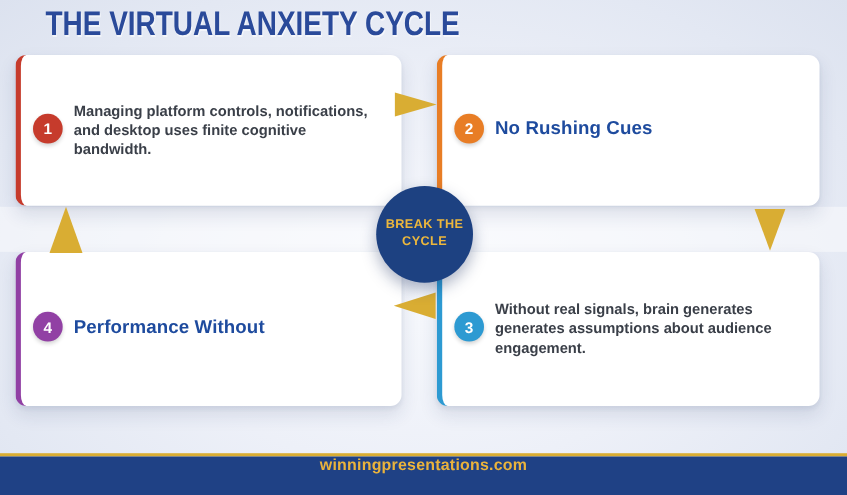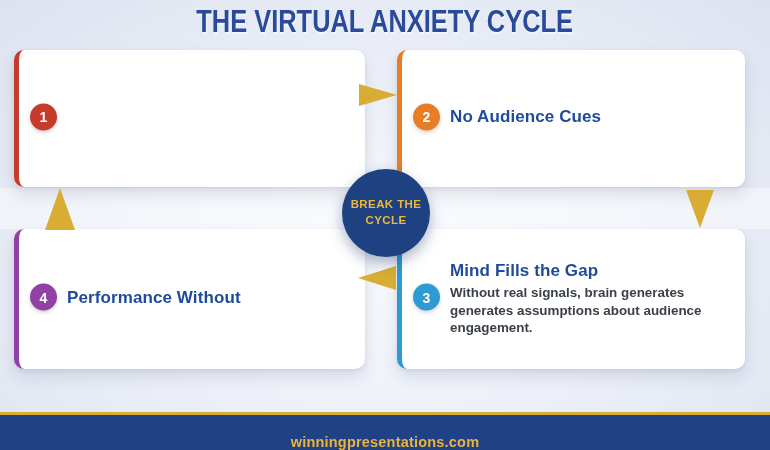--- a/index.html
+++ b/index.html
@@ -7,21 +7,20 @@
     width:770px;height:450px;position:relative;overflow:hidden;
     font-family:"Liberation Sans", sans-serif;
     background:radial-gradient(ellipse at 50% 58%, #f7f9fd 0%, #edf0f8 45%, #e3e8f3 78%, #dce2ef 100%);
   }
   .mid-band{
     position:absolute;left:0;top:188px;width:770px;height:41px;
     background:rgba(255,255,255,0.45);
   }
   .page-title{
     position:absolute;left:0;top:4px;width:770px;margin:0;
-    text-align:center;
     font-size:31px;font-weight:900;color:#2a4a9a;
     text-shadow:1px 2px 0 rgba(255,255,255,0.55);
     letter-spacing:0px;
   }
   .page-title span{display:inline-block;transform:scaleX(0.82);transform-origin:50% 50%;white-space:nowrap;}
   .card{
     position:absolute;background:#ffffff;border-radius:10px;
     border-left:5px solid var(--accent,#ccc);
     box-shadow:0 8px 16px rgba(30,50,100,0.12), 0 2px 4px rgba(30,50,100,0.07);
     display:flex;align-items:center;
@@ -67,48 +66,48 @@
     background:var(--accent,#1d4181);z-index:2;
     display:flex;align-items:center;justify-content:center;text-align:center;
     color:#ecb73d;font-size:11.5px;font-weight:800;letter-spacing:0.4px;
     white-space:pre-line;line-height:1.35;
     box-shadow:0 6px 14px rgba(20,40,90,0.35);
   }
   .footer-line{position:absolute;left:0;top:412px;width:770px;height:3px;background:#d9ad33;}
   .footer-bar{
     position:absolute;left:0;top:415px;width:770px;height:35px;
     background:var(--accent,#1f4185);
-    display:flex;align-items:flex-end;justify-content:center;
+    display:flex;align-items:flex-start;justify-content:center;
   }
   .footer-website{color:#eab33c;font-size:14.5px;font-weight:800;letter-spacing:0.2px;}
 </style>
 </head>
 <body>
 
 <div class="mid-band"></div>
 
 <h1 class="page-title"><span>THE VIRTUAL ANXIETY CYCLE</span></h1>
 
 <div class="card card-1" style="--accent: #c63b2c;">
   <div class="badge">1</div>
   <div class="card-content">
+    <p class="card-body">Managing platform controls, notifications, and desktop uses finite cognitive bandwidth.</p>
   </div>
 </div>
 
 <div class="card card-2" style="--accent: #e87d25;">
   <div class="badge">2</div>
   <div class="card-content">
-    <h2 class="card-title">No Audience Cues</h2>
+    <h2 class="card-title">No Rushing Cues</h2>
   </div>
 </div>
 
 <div class="card card-3" style="--accent: #2d9ad2;">
   <div class="badge">3</div>
   <div class="card-content">
-    <h2 class="card-title">Mind Fills the Gap</h2>
     <p class="card-body">Without real signals, brain generates generates assumptions about audience engagement.</p>
   </div>
 </div>
 
 <div class="card card-4" style="--accent: #9140a4;">
   <div class="badge">4</div>
   <div class="card-content">
     <h2 class="card-title">Performance Without</h2>
   </div>
 </div>

